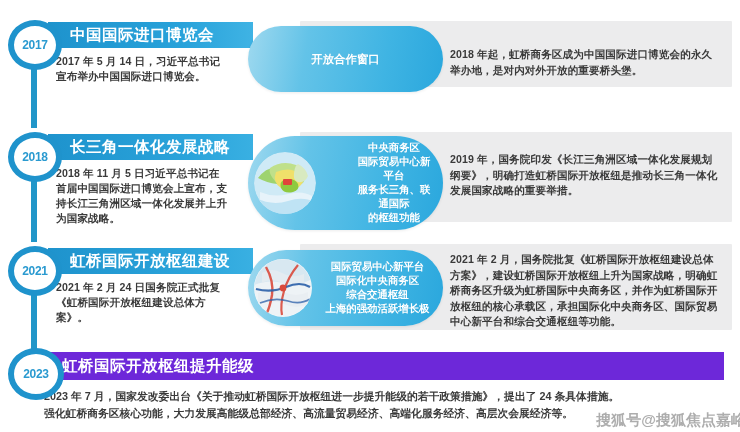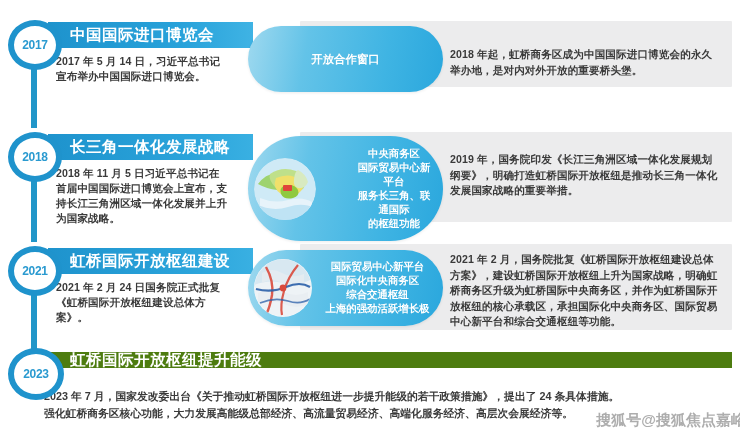--- a/index.html
+++ b/index.html
@@ -157,21 +157,21 @@
   </div>
   <div class="year-badge" style="left:8px;top:132px;">
     <span>2018</span>
   </div>
   <div class="left-para" style="left:56px;top:166px;width:172px;">2018 年 11 月 5 日习近平总书记在首届中国国际进口博览会上宣布，支持长江三角洲区域一体化发展并上升为国家战略。</div>
 
   <div class="gray-panel" style="left:300px;top:132px;width:432px;height:90px;">
     <div class="gtext" style="left:150px;top:20px;width:268px;">2019 年，国务院印发《长江三角洲区域一体化发展规划纲要》，明确打造虹桥国际开放枢纽是推动长三角一体化发展国家战略的重要举措。</div>
   </div>
 
-  <div class="pill" style="left:248px;top:136px;width:195px;height:105px;gap:29px;">
+  <div class="pill" style="left:248px;top:136px;width:195px;height:94px;gap:29px;">
     <div class="logo" style="width:62px;height:62px;">
       <svg viewBox="0 0 62 62" width="62" height="62" aria-hidden="true">
         <circle cx="31" cy="31" r="31" fill="#cfeaf6"></circle>
         <path d="M4 26 q9 -12 20 -10 q13 2 10 10 q-2 7 -11 6 q-10 -1 -19 -6 z" fill="#9ed36f"></path>
         <path d="M16 16 q12 -8 26 -3 q10 4 9 13 q-1 8 -12 9 q-12 1 -18 -6 q-7 -8 -5 -13 z" fill="#bfe08a"></path>
         <path d="M22 20 q14 -6 24 2 q6 6 0 12 q-8 7 -19 2 q-9 -6 -5 -16 z" fill="#f0e06a"></path>
         <path d="M30 28 q10 -3 14 4 q2 6 -5 8 q-9 2 -12 -4 q-2 -6 3 -8 z" fill="#8fc93f"></path>
         <rect x="29" y="27" width="9" height="6" fill="#e0443a" rx="1"></rect>
         <path d="M6 40 q14 6 28 2 q14 -4 24 2 l0 10 q-14 -5 -26 -1 q-13 4 -26 -3 z" fill="#e7f3fa"></path>
         <path d="M2 46 q16 8 32 3 q15 -5 26 1 l0 12 L2 62 z" fill="#bfe3f4"></path>
@@ -210,21 +210,21 @@
         <circle cx="29" cy="29" r="3.4" fill="#d94a3c"></circle>
         <circle cx="29" cy="29" r="29" fill="none" stroke="#ffffff" stroke-width="1.2" opacity=".5"></circle>
       </svg>
     </div>
     <div class="ptext">国际贸易中心新平台
 国际化中央商务区
 综合交通枢纽
 上海的强劲活跃增长极</div>
   </div>
 
-  <div class="title-bar" style="left:44px;top:352px;width:688px;height:16px;background:#4d7c0f;">
+  <div class="title-bar" style="left:36px;top:352px;width:688px;height:28px;background:#6d28d9;">
     <div class="t" style="padding-left:26px;">虹桥国际开放枢纽提升能级</div>
   </div>
   <div class="year-badge" style="left:8px;top:348px;width:56px;height:52px;">
     <span>2023</span>
   </div>
   <div class="bottom-para" style="left:44px;top:388px;width:692px;">2023 年 7 月，国家发改委出台《关于推动虹桥国际开放枢纽进一步提升能级的若干政策措施》，提出了 24 条具体措施。
 强化虹桥商务区核心功能，大力发展高能级总部经济、高流量贸易经济、高端化服务经济、高层次会展经济等。</div>
 
   <div class="watermark">搜狐号@搜狐焦点嘉峪关站</div>
 

